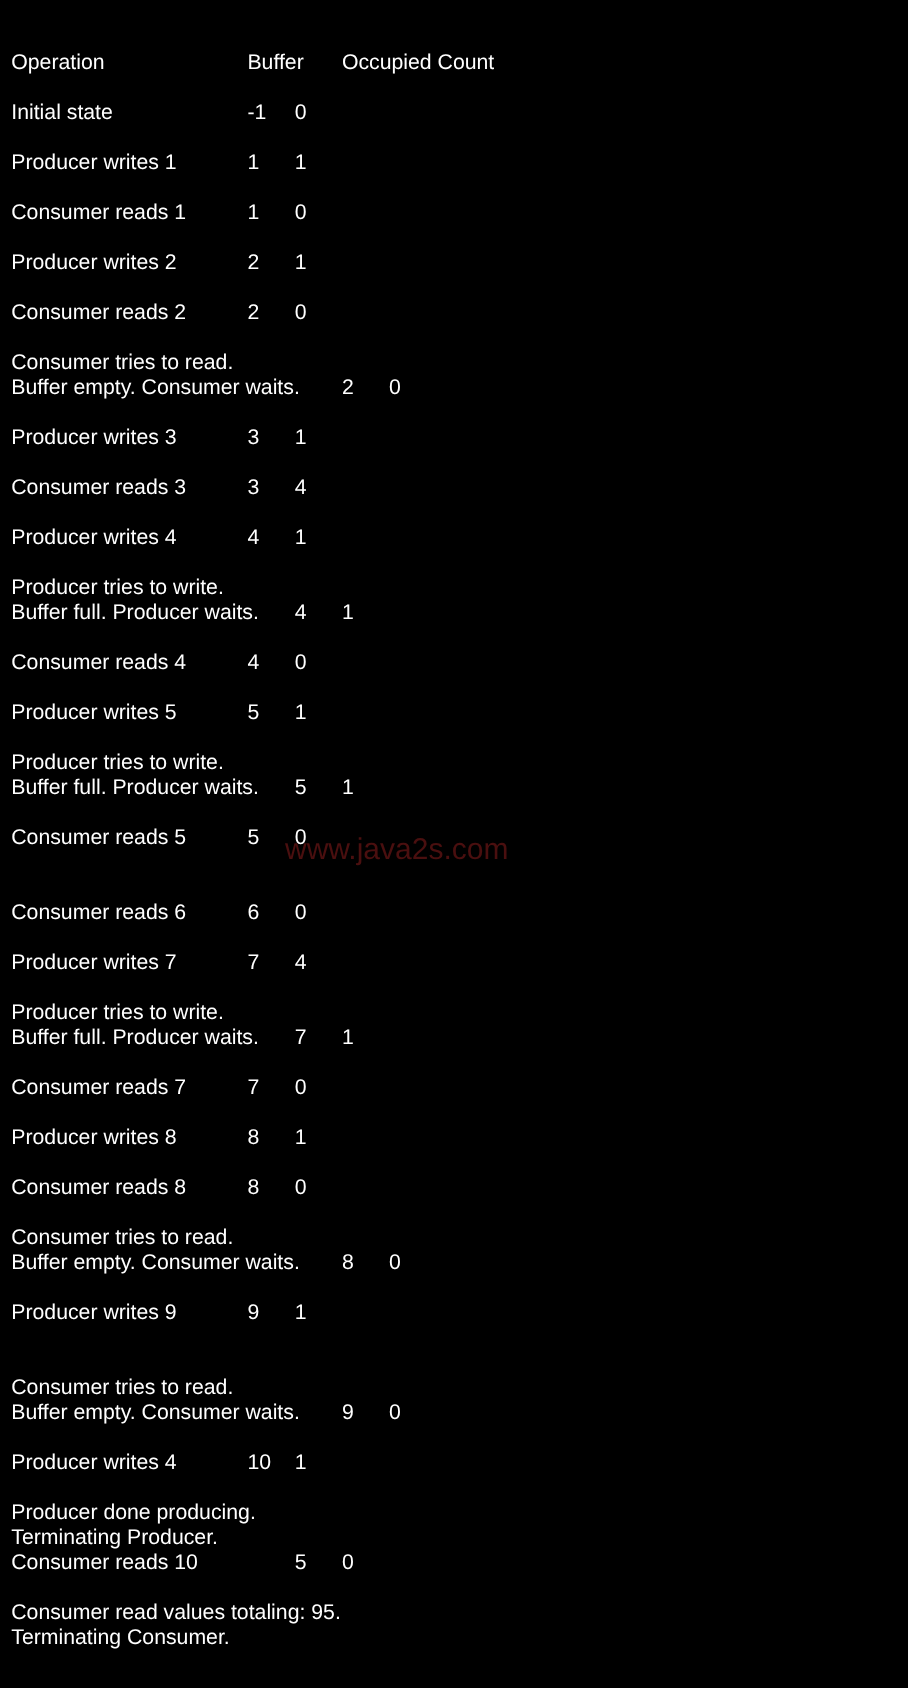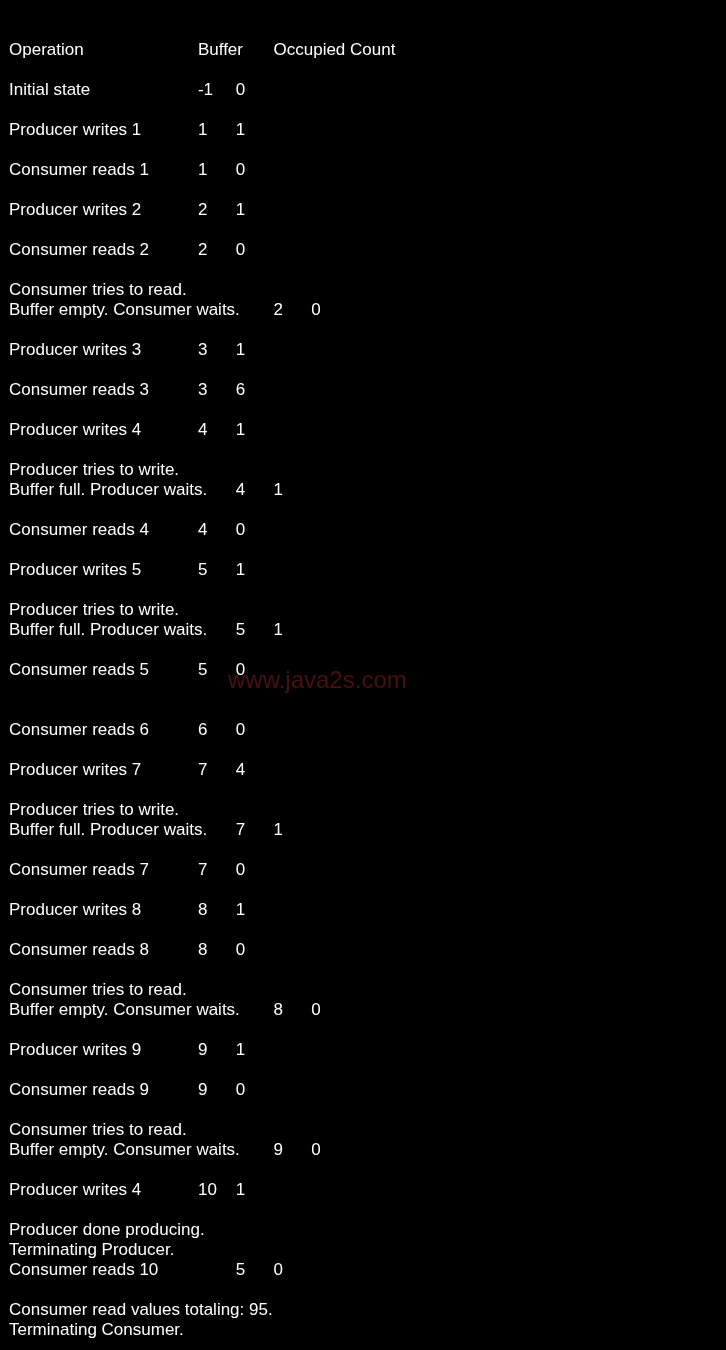--- a/index.html
+++ b/index.html
@@ -63,25 +63,25 @@
     pointer-events: none;
     user-select: none;
   }
 </style>
 </head>
 <body style="background: rgb(0, 0, 0);">
 
 <div id="console-output" style="background: rgb(0, 0, 0);">
 
   <pre class="console-pre" style="color: rgb(255, 255, 255);"><span class="row">Operation			Buffer	Occupied Count</span><span class="gap"> </span><span class="row">Initial state			-1	0</span><span class="gap"> </span><span class="row">Producer writes 1		1	1</span><span class="gap"> </span><span class="row">Consumer reads 1		1	0</span><span class="gap"> </span><span class="row">Producer writes 2		2	1</span><span class="gap"> </span><span class="row">Consumer reads 2		2	0</span><span class="gap"> </span><span class="row">Consumer tries to read.
-Buffer empty. Consumer waits.	2	0</span><span class="gap"> </span><span class="row">Producer writes 3		3	1</span><span class="gap"> </span><span class="row">Consumer reads 3		3	6</span><span class="gap"> </span><span class="row">Producer writes 4		4	1</span><span class="gap"> </span><span class="row">Producer tries to write.
+Buffer empty. Consumer waits.	2	0</span><span class="gap"> </span><span class="row">Producer writes 3		3	1</span><span class="gap"> </span><span class="row">Consumer reads 3		3	4</span><span class="gap"> </span><span class="row">Producer writes 4		4	1</span><span class="gap"> </span><span class="row">Producer tries to write.
 Buffer full. Producer waits.	4	1</span><span class="gap"> </span><span class="row">Consumer reads 4		4	0</span><span class="gap"> </span><span class="row">Producer writes 5		5	1</span><span class="gap"> </span><span class="row">Producer tries to write.
 Buffer full. Producer waits.	5	1</span><span class="gap"> </span><span class="row">Consumer reads 5		5	0</span><span class="gap"> </span><span class="gap"> </span><span class="row">Consumer reads 6		6	0</span><span class="gap"> </span><span class="row">Producer writes 7		7	4</span><span class="gap"> </span><span class="row">Producer tries to write.
 Buffer full. Producer waits.	7	1</span><span class="gap"> </span><span class="row">Consumer reads 7		7	0</span><span class="gap"> </span><span class="row">Producer writes 8		8	1</span><span class="gap"> </span><span class="row">Consumer reads 8		8	0</span><span class="gap"> </span><span class="row">Consumer tries to read.
-Buffer empty. Consumer waits.	8	0</span><span class="gap"> </span><span class="row">Producer writes 9		9	1</span><span class="gap"> </span><span class="row">Consumer reads 9		9	0</span><span class="gap"> </span><span class="row">Consumer tries to read.
+Buffer empty. Consumer waits.	8	0</span><span class="gap"> </span><span class="row">Producer writes 9		9	1</span><span class="gap"> </span><span class="gap"> </span><span class="row">Consumer tries to read.
 Buffer empty. Consumer waits.	9	0</span><span class="gap"> </span><span class="row">Producer writes 4		10	1</span><span class="gap"> </span><span class="row">Producer done producing.
 Terminating Producer.
 Consumer reads 10		5	0</span><span class="gap"> </span><span class="row">Consumer read values totaling: 95.
 Terminating Consumer.</span></pre>
 
   <div class="watermark" style="color: rgb(74, 15, 15);">www.java2s.com</div>
 
 </div>
 
 </body></html>

